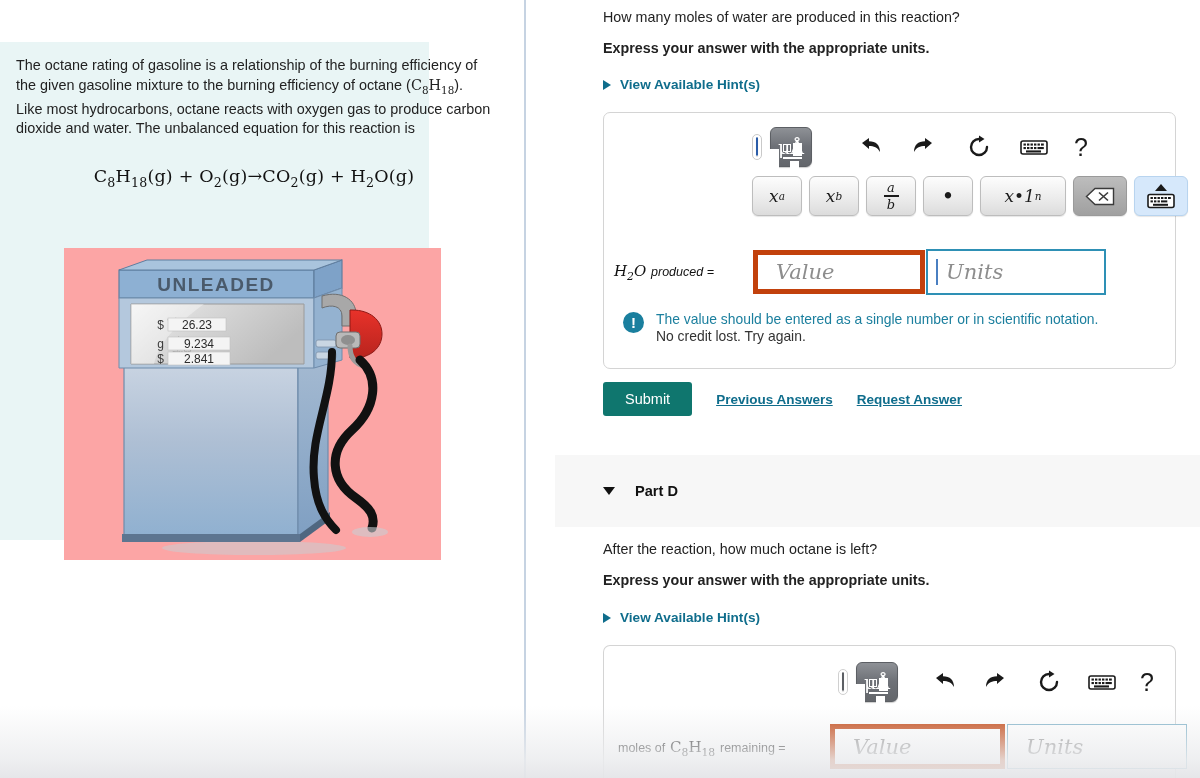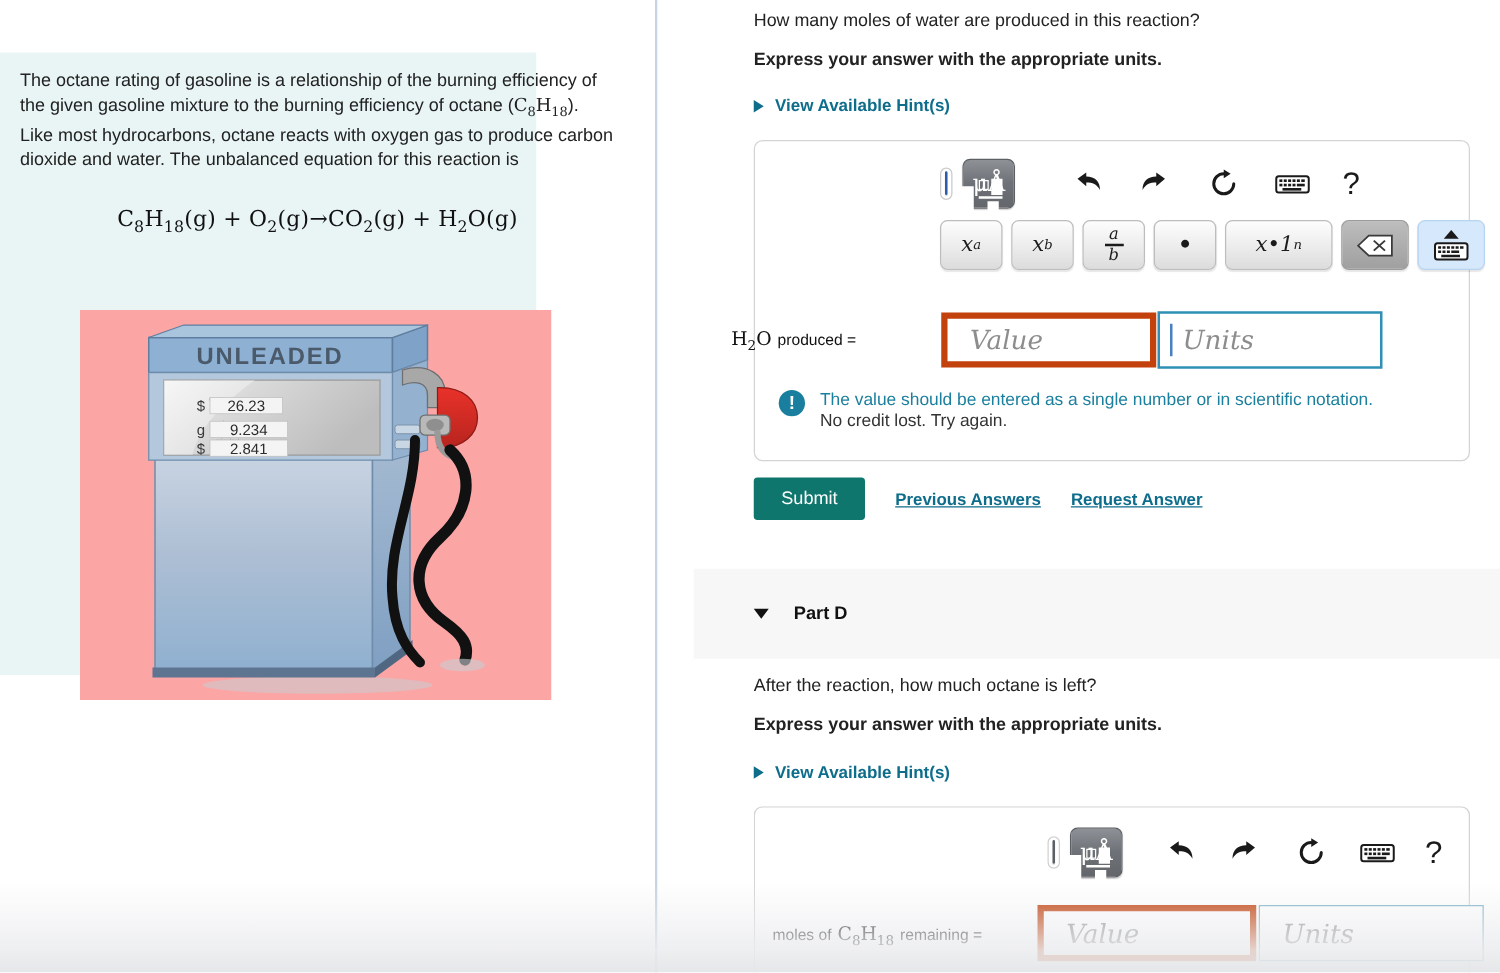--- a/index.html
+++ b/index.html
@@ -355,21 +355,21 @@
               <rect x="8" y="18.4" width="2.4" height="2"></rect>
             <rect x="11.5" y="18.4" width="2.4" height="2"></rect>
               <rect x="15" y="18.4" width="6.3" height="2"></rect>
             <rect x="7" y="21.8" width="15" height="2"></rect>
           </g>
         </svg>
       </span>
     </div>
   </div>
 
-  <div class="field-label" style="left:585px; top:262px;">
+  <div class="field-label" style="left:614px; top:262px;font-style:italic;">
     H<sub>2</sub>O <span class="sm">produced =</span>
   </div>
   <div class="inp value" style="left:753px; top:250px; width:172px; height:44px;">Value</div>
   <div class="inp units" style="left:926px; top:249px; width:180px; height:46px;">
     <span class="caret"></span>
     <span>Units</span>
   </div>
 
   <div class="fb" style="left:623px; top:311px; width:545px;">
     <span class="fb-ic">!</span>

